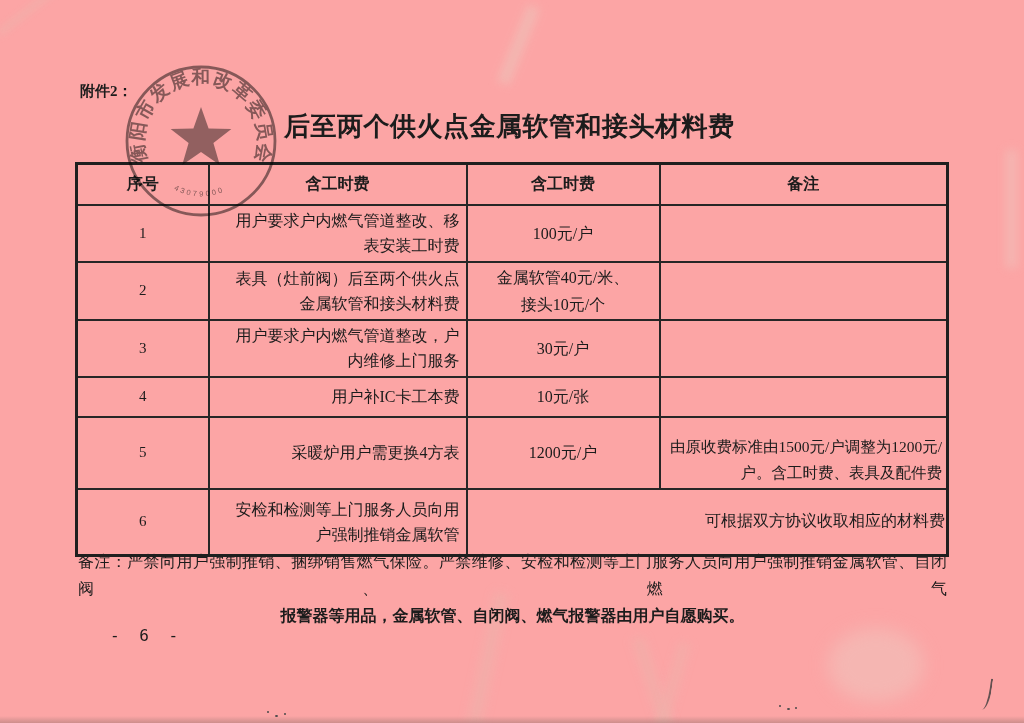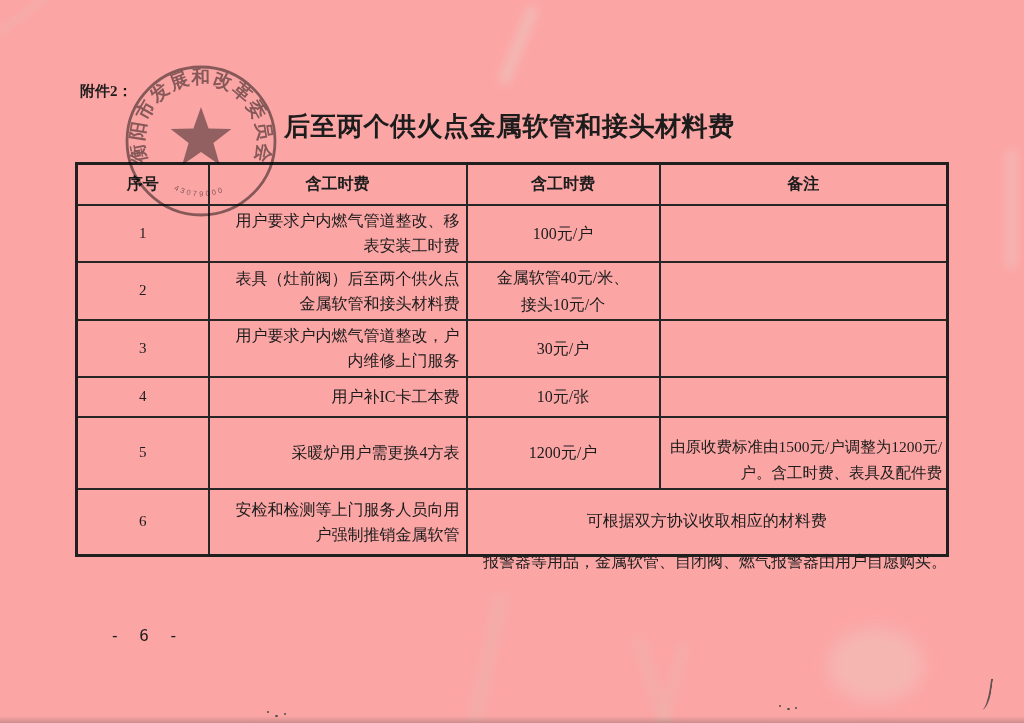--- a/index.html
+++ b/index.html
@@ -24,32 +24,32 @@
   .fee-table th,.fee-table td{
     border:2px solid #262626;vertical-align:middle;overflow:hidden;
     font-family:"Liberation Serif","DejaVu Serif",serif;
   }
   .fee-table{border:3px solid #1f1f1f;}
   .fee-table th{font-size:16px;font-weight:bold;text-align:center;}
   .cell-no{text-align:center;font-size:15px;}
   .cell-item{font-size:16px;text-align:right;padding:2px 6px 2px 26px;line-height:25px;margin-top:24px;}
   .cell-fee{font-size:16px;text-align:center;white-space:pre-line;line-height:27px;}
   .cell-note{font-size:15.5px;text-align:right;padding:16px 4px 2px 8px;line-height:26px;}
-  .cell-merged{font-size:16px;text-align:center;}
+  .cell-merged{font-size:16px;text-align:right;}
   
   .seal{
     position:absolute;left:121px;top:61px;width:160px;height:160px;z-index:2;
     mix-blend-mode:multiply;opacity:0.82;filter:blur(0.3px);pointer-events:none;
   }
   
   .footnote{
     position:absolute;left:78px;top:548px;width:869px;font-size:16px;line-height:27px;
   }
   .fn-line1{text-align:justify;text-align-last:justify;}
-  .fn-line2{text-align:right;}
+  .fn-line2{text-align:center;font-weight:bold;}
   .page-number{
     position:absolute;left:110px;top:626px;font-size:16px;letter-spacing:5px;
     font-family:"DejaVu Sans Mono","Liberation Mono",monospace;
   }
   
   .artifact{position:absolute;pointer-events:none;z-index:0;}
   .a-pink{background:rgba(233,181,172,0.45);}
   .a-tl{left:-8px;top:8px;width:70px;height:7px;transform:rotate(-38deg);filter:blur(3px);}
   .a-top{left:512px;top:4px;width:13px;height:82px;transform:rotate(22deg);filter:blur(4px);background:rgba(236,196,188,0.55);}
   .a-right{left:1006px;top:150px;width:11px;height:118px;filter:blur(5px);background:rgba(238,200,192,0.5);}
@@ -147,20 +147,21 @@
       </tr>
       <tr style="height:67px">
         <td class="cell-no">6</td>
         <td class="cell-item">安检和检测等上门服务人员向用户强制推销金属软管</td>
         <td class="cell-merged" colspan="2">可根据双方协议收取相应的材料费</td>
       </tr>
     </tbody>
   </table>
 
   <div class="footnote">
+    <div class="fn-line1">备注：严禁向用户强制推销、捆绑销售燃气保险。严禁维修、安检和检测等上门服务人员向用户强制推销金属软管、自闭阀、燃气</div>
     <div class="fn-line2">报警器等用品，金属软管、自闭阀、燃气报警器由用户自愿购买。</div>
   </div>
 
   <div class="page-number">- 6 -</div>
 
   <div class="speck" style="left:267px;top:711px;width:2px;height:2px"></div>
   <div class="speck" style="left:275px;top:715px;width:3px;height:2px"></div>
   <div class="speck" style="left:284px;top:713px;width:2px;height:2px"></div>
   <div class="speck" style="left:779px;top:705px;width:2px;height:2px"></div>
   <div class="speck" style="left:787px;top:708px;width:3px;height:2px"></div>

